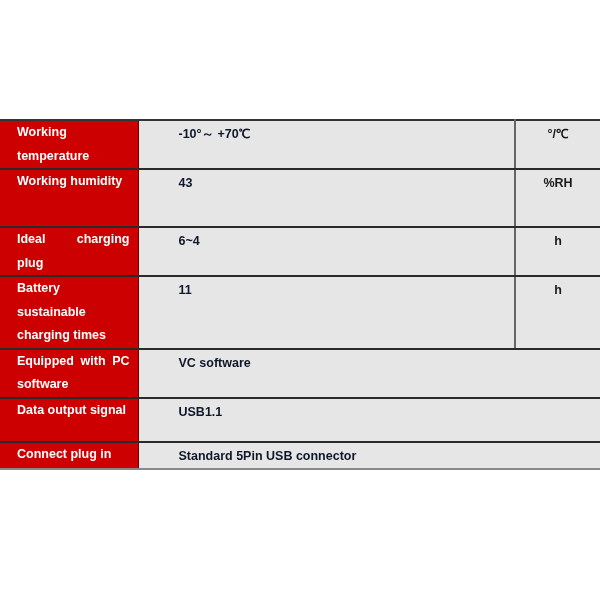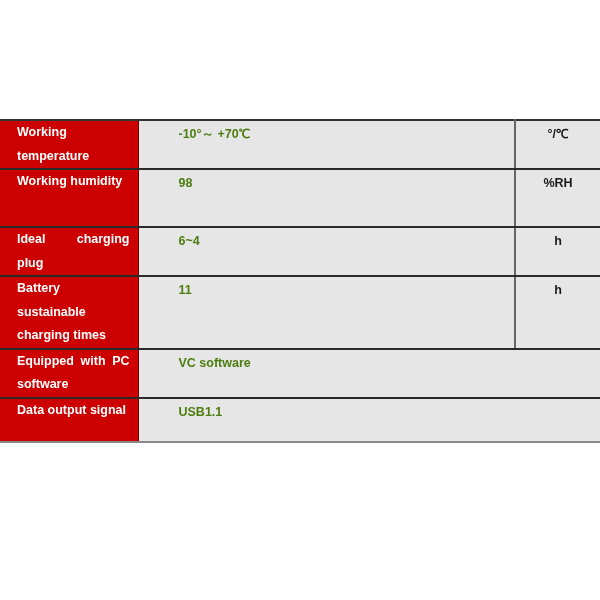--- a/index.html
+++ b/index.html
@@ -18,21 +18,21 @@
       border-bottom: 2px solid #2a2a2a;
       font-weight: bold; font-size: 12.5px; line-height: 23.5px;
     }
     .spec-table td.label {
       width: 138px; background: #cc0000; color: #ffffff;
       padding: 0 8px 0 17px; text-align: justify;
       border-right: 1px solid #6b0000;
       box-sizing: border-box;
     }
     .spec-table td.value {
-      background: #e6e6e6; color: #4d7c0f;
+      background: #e6e6e6; color: #0f172a;
       padding: 2px 8px 0 40px;
     }
     .spec-table td.unit {
       width: 85px; background: #e6e6e6; color: #1a1a1a;
       text-align: center; padding-top: 2px;
       border-left: 2px solid #666;
       box-sizing: border-box;
     }
     .spec-table td.unit.open { border-left: none; }
     .spec-table tr:last-child td { border-bottom: 2px solid #888; }
@@ -42,21 +42,21 @@
 
 <table class="spec-table">
   <tbody>
     <tr style="height:48px">
       <td class="label">Working temperature</td>
       <td class="value">-10°～ +70℃</td>
       <td class="unit">°/℃</td>
     </tr>
     <tr style="height:58px">
       <td class="label">Working humidity</td>
-      <td class="value">98</td>
+      <td class="value">43</td>
       <td class="unit">%RH</td>
     </tr>
     <tr style="height:48px">
       <td class="label">Ideal charging plug</td>
       <td class="value">6~4</td>
       <td class="unit">h</td>
     </tr>
     <tr style="height:71px">
       <td class="label">Battery sustainable charging times</td>
       <td class="value">11</td>
@@ -65,14 +65,19 @@
     <tr style="height:48px">
       <td class="label">Equipped with PC software</td>
       <td class="value">VC software</td>
       <td class="unit open"></td>
     </tr>
     <tr style="height:44px">
       <td class="label">Data output signal</td>
       <td class="value">USB1.1</td>
       <td class="unit open"></td>
     </tr>
+    <tr style="height:23px">
+      <td class="label">Connect plug in</td>
+      <td class="value">Standard 5Pin USB connector</td>
+      <td class="unit open"></td>
+    </tr>
   </tbody>
 </table>
 
 </body></html>

